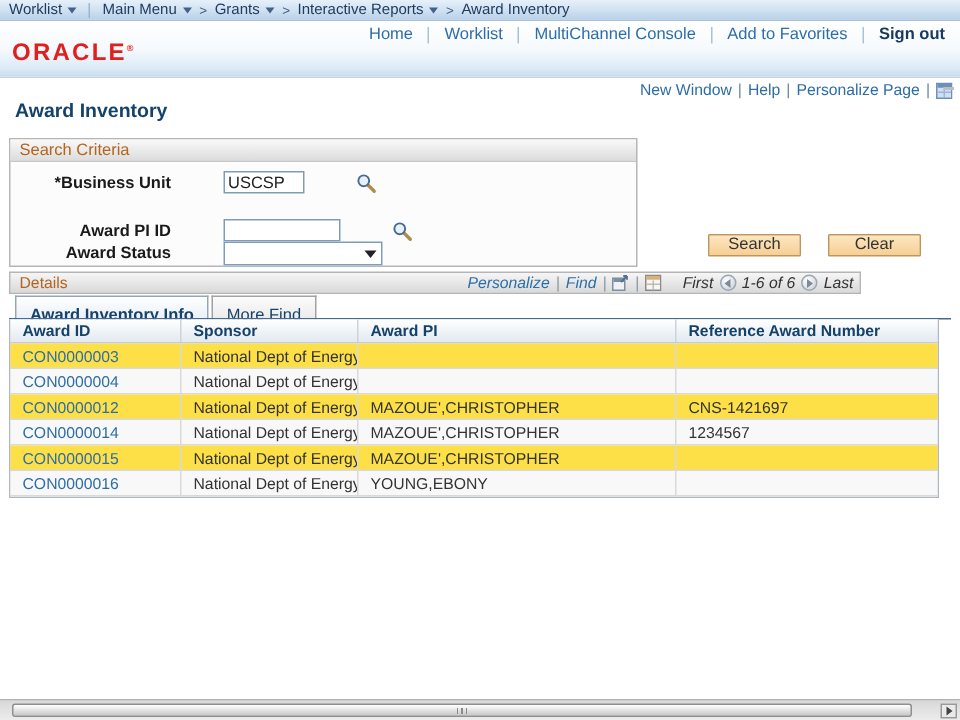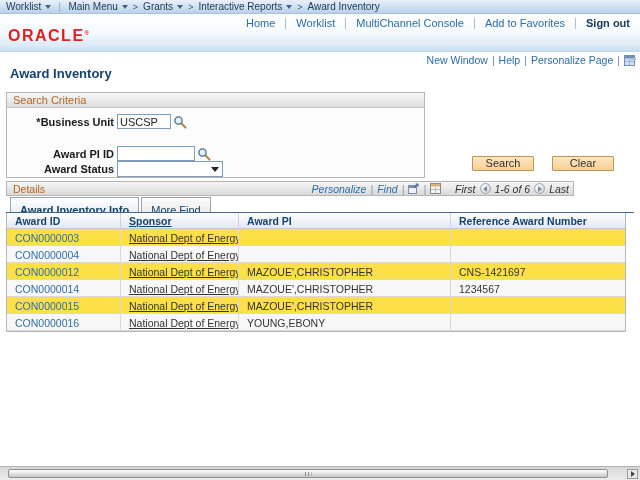--- a/index.html
+++ b/index.html
@@ -44,21 +44,21 @@
   
   .page-title { position:absolute; left:10px; top:66px; font-size:13px;
     font-weight:bold; color:#15426b; }
 
   
   .search-box { position:absolute; left:6px; top:92px; width:419px; height:86px;
     border:1px solid #b6b6b6; background:#fcfcfc; }
   .box-head { height:15px; background:linear-gradient(180deg,#f9f9f9,#dcdcdc);
     border-bottom:1px solid #c6c6c6; display:flex; align-items:center;
     padding-left:6px; font-size:11px; color:#b4641e; }
-  .f-row { position:absolute; left:0; height:15px; display:flex; align-items:center; }
+  .f-row { position:absolute; left:0; height:15px; display:flex; align-items:center;gap:32px; }
   .f-label { width:110px; text-align:right; font-size:11px; font-weight:bold;
     color:#1a1a1a; padding-right:3px; white-space:nowrap; }
   .f-input { height:15px; border:1px solid #7f9db9; background:#fff; font-size:11px;
     padding:0 2px; font-family:"Liberation Sans", sans-serif; color:#222; }
   .lookup { width:14px; height:14px; margin-left:2px; cursor:pointer; }
   .f-select { height:16px; border:1px solid #7f9db9; background:#fff; width:106px;
     position:relative; cursor:pointer; }
   .sel-arrow { position:absolute; right:3px; top:5px; width:0; height:0;
     border-left:4px solid transparent; border-right:4px solid transparent;
     border-top:5px solid #222; }
@@ -107,21 +107,21 @@
   .grid { position:absolute; left:6px; top:213px; width:620px;
     border:1px solid #b0b7c1; border-top:none; background:#fff; }
   .grid-head { display:flex; height:16px;
     background:linear-gradient(180deg,#ffffff,#e2e9f0); border-bottom:1px solid #c2cbd6; }
   .ghc { font-size:10.5px; font-weight:bold; color:#15426b; padding:2px 0 0 8px;
     border-right:1px solid #ccd3dc; white-space:nowrap; overflow:hidden; }
   .grid-row { display:flex; height:17px; border-bottom:1px solid #d9d9d9; background:#fde047; }
   .grid-row.even { background:#f8f8f8; }
   .grid-cell { font-size:10.5px; color:#333; padding:3px 0 0 8px;
     border-right:1px solid #d9d9d9; white-space:nowrap; overflow:hidden; }
-  .col0 { width:114px; } .col1 { width:118px;text-decoration:underline; } .col2 { width:212px; }
+  .col0 { width:114px; } .col1 { width:118px; } .col2 { width:212px; }
   .col3 { width:174px; border-right:none; }
   .cell-link { color:#2d6da8; cursor:pointer; }
 
   
   .hscroll { position:absolute; left:0; top:466px; width:640px; height:14px;
     background:linear-gradient(180deg,#d8d8d8,#ececec); border-top:1px solid #b2b2b2; }
   .hthumb { position:absolute; left:8px; top:2px; width:600px; height:9px;
     background:linear-gradient(180deg,#ffffff,#c7c7c7); border:1px solid #8f8f8f;
     border-radius:2px; cursor:grab; }
   .hgrip { position:absolute; left:50%; top:2px; transform:translateX(-50%);

